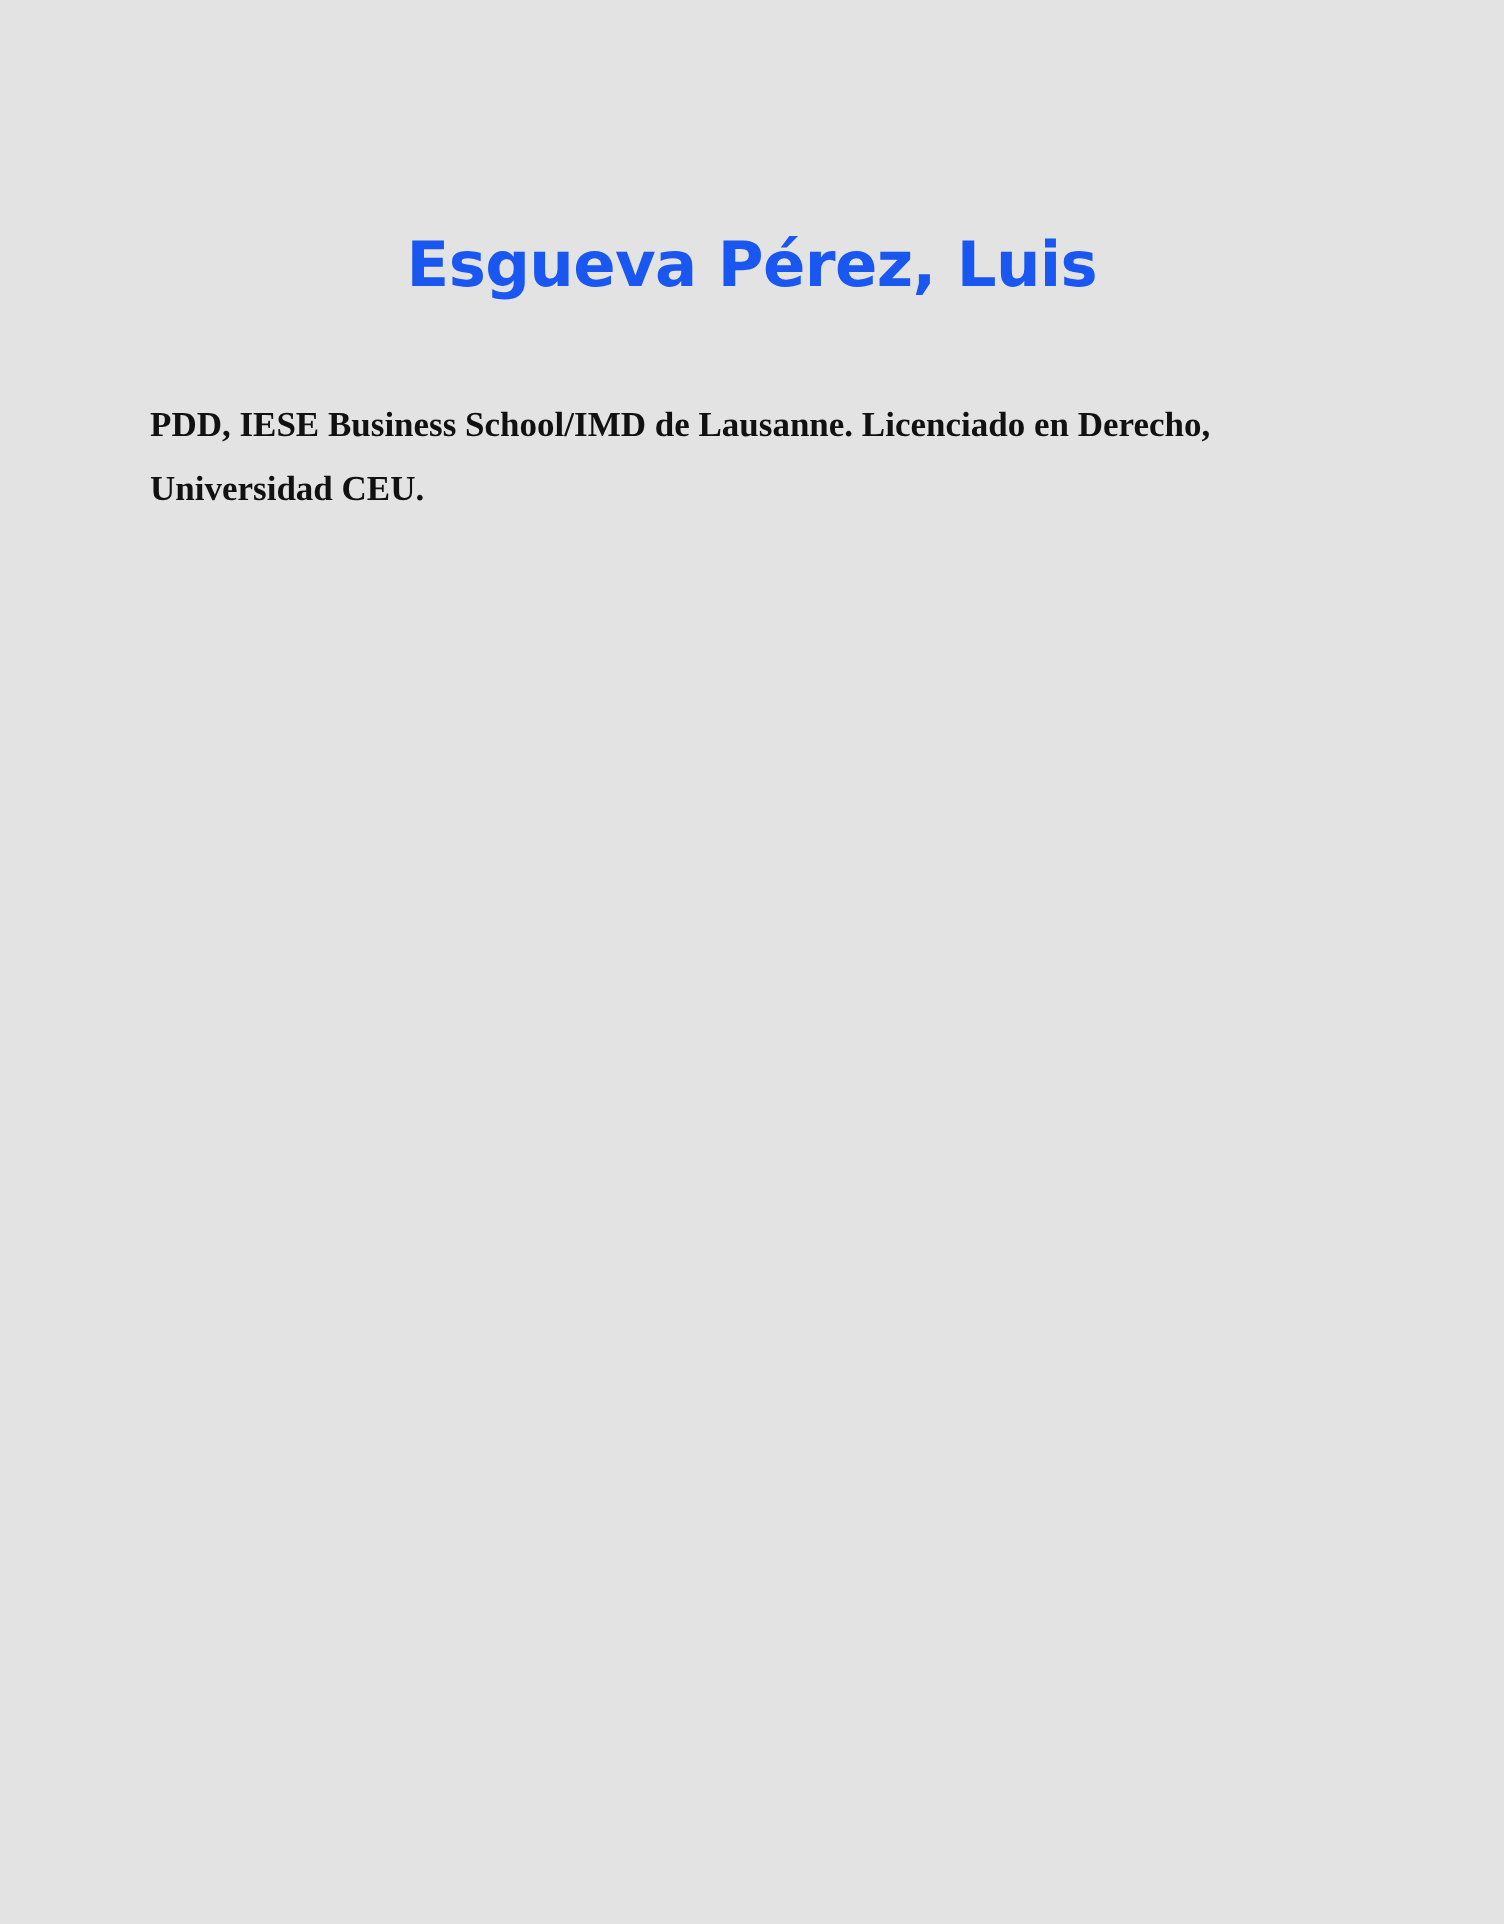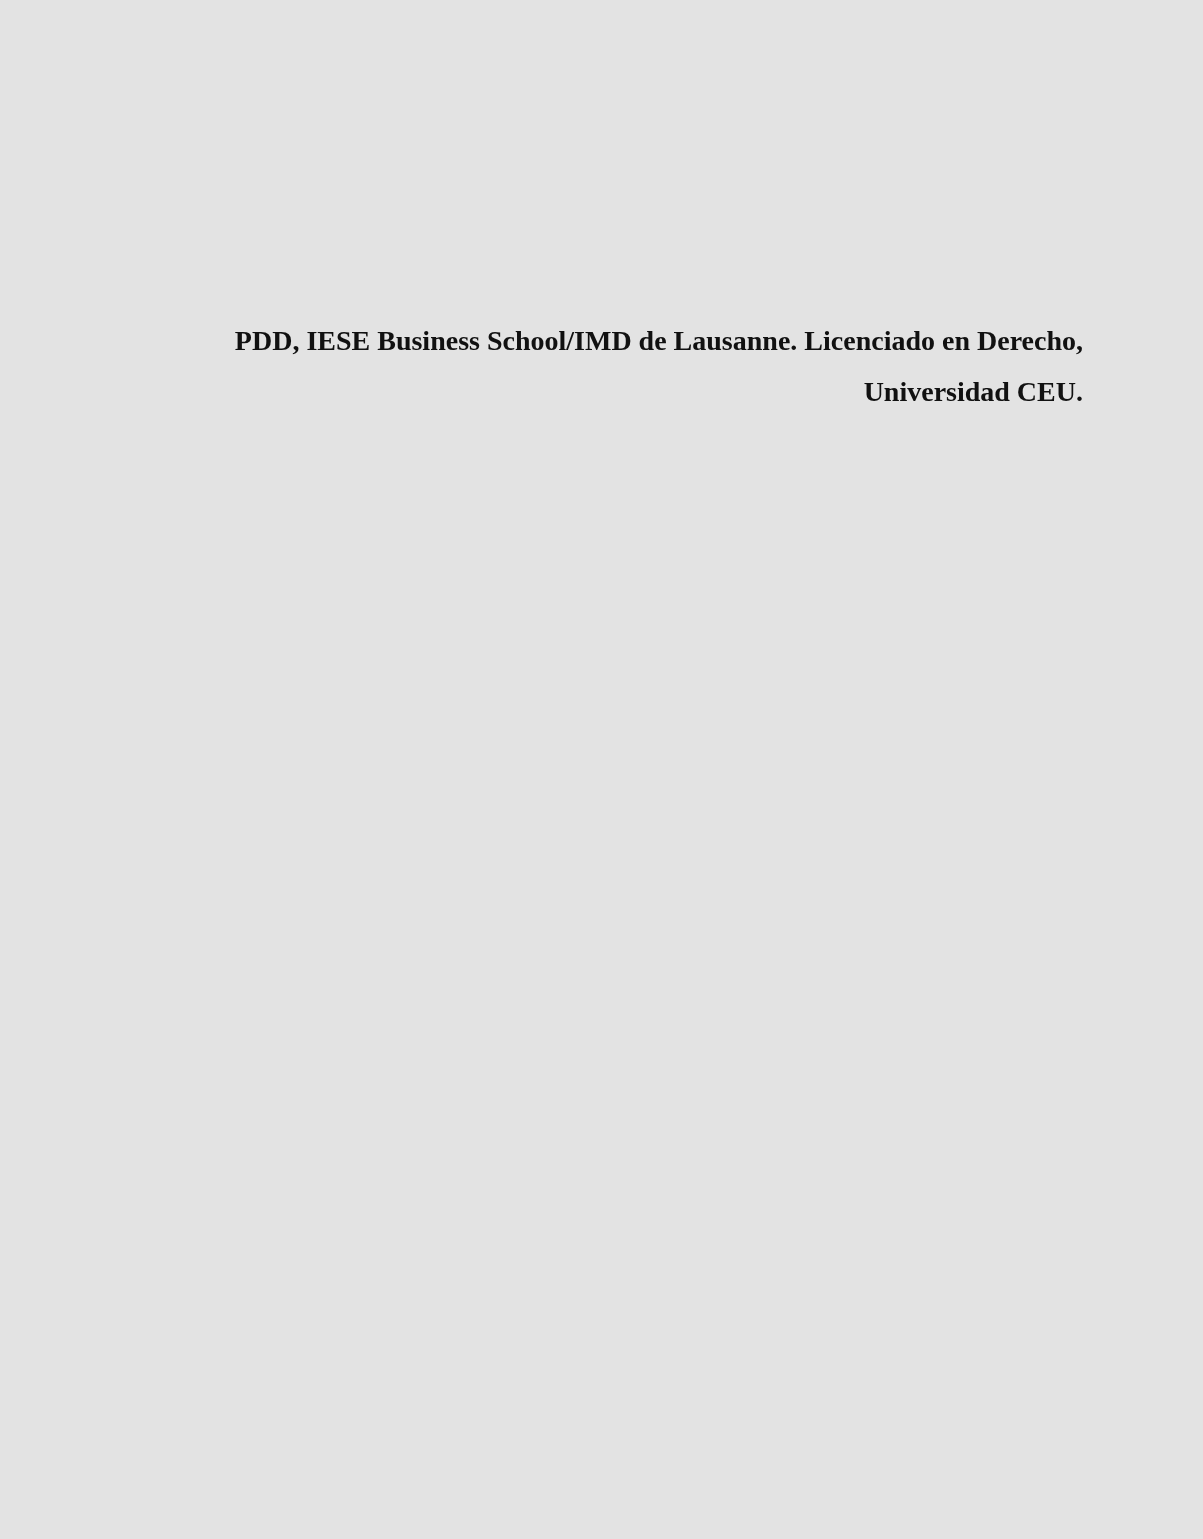--- a/index.html
+++ b/index.html
@@ -32,35 +32,36 @@
     font-size: 50px;
     line-height: 58px;
     letter-spacing: -0.5px;
     margin: 0;
   }
   .profile-bio {
     position: absolute;
     top: 315px;
     left: 120px;
     width: 963px;
-    text-align: right;
+    text-align: left;
     color: #111111;
     font-family: "Liberation Serif", serif;
     font-weight: bold;
     font-size: 28px;
     line-height: 51px;
     margin: 0;
   }
   .profile-bio .bio-line {
     display: block;
   }
 </style>
 </head>
 <body>
 
 <div class="page">
 
+  <h1 class="profile-name">Esgueva Pérez, Luis</h1>
 
   <div class="profile-bio">
     <span class="bio-line">PDD, IESE Business School/IMD de Lausanne. Licenciado en Derecho, Universidad CEU.</span>
   </div>
 
 </div>
 
 </body></html>

